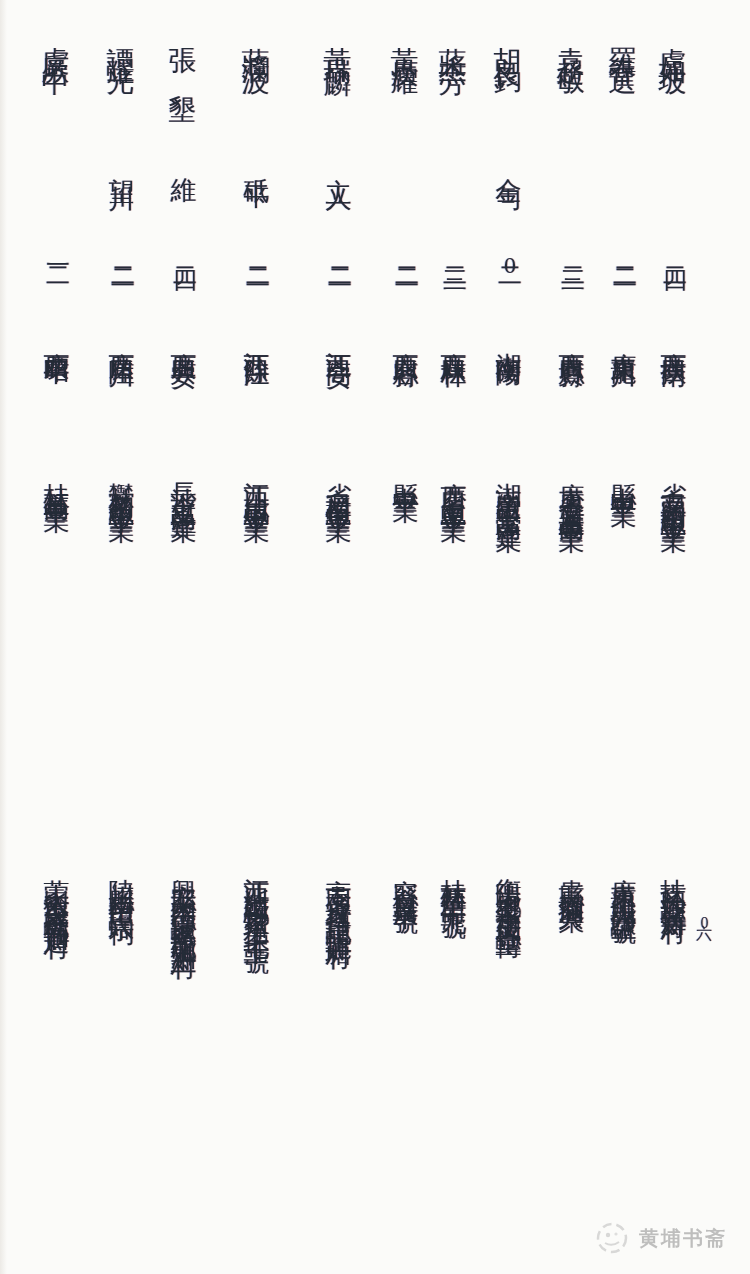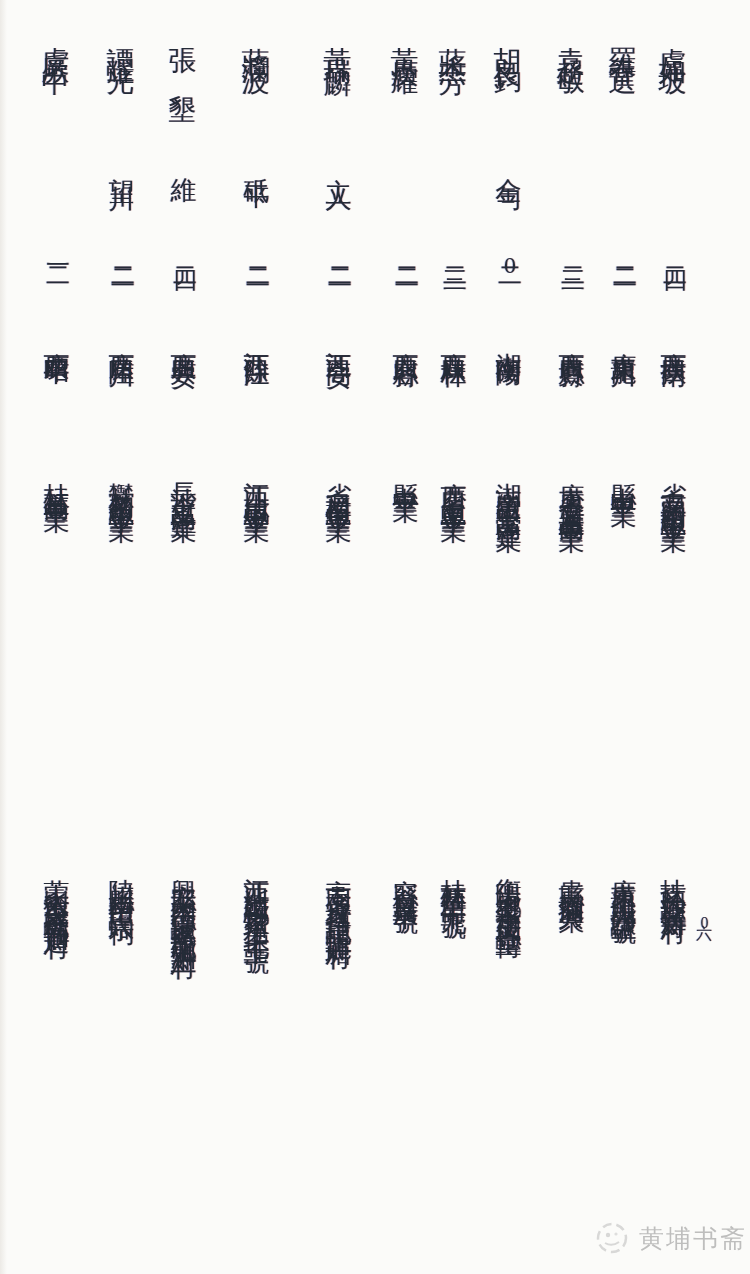--- a/index.html
+++ b/index.html
@@ -43,21 +43,21 @@
     writing-mode:vertical-rl;text-orientation:upright;
     font-size:16px;letter-spacing:2px;color:#2a3140;
   }
   .watermark{
     position:absolute;left:594px;top:1220px;
     display:flex;align-items:center;gap:9px;
     opacity:.72;
   }
   .watermark .logo{width:36px;height:36px;opacity:.7;}
   .watermark .wm-text{
-    font-size:25px;font-weight:400;color:#a7a7a7;letter-spacing:2px;
+    font-size:20px;font-weight:700;color:#a7a7a7;letter-spacing:2px;
     font-family:"Liberation Sans","DejaVu Sans",sans-serif;
   }
 </style>
 </head>
 <body>
 
 <div class="sheet">
   <div id="entries-host">
       <div class="entry">
     <div class="seg name">盧如坡</div>

